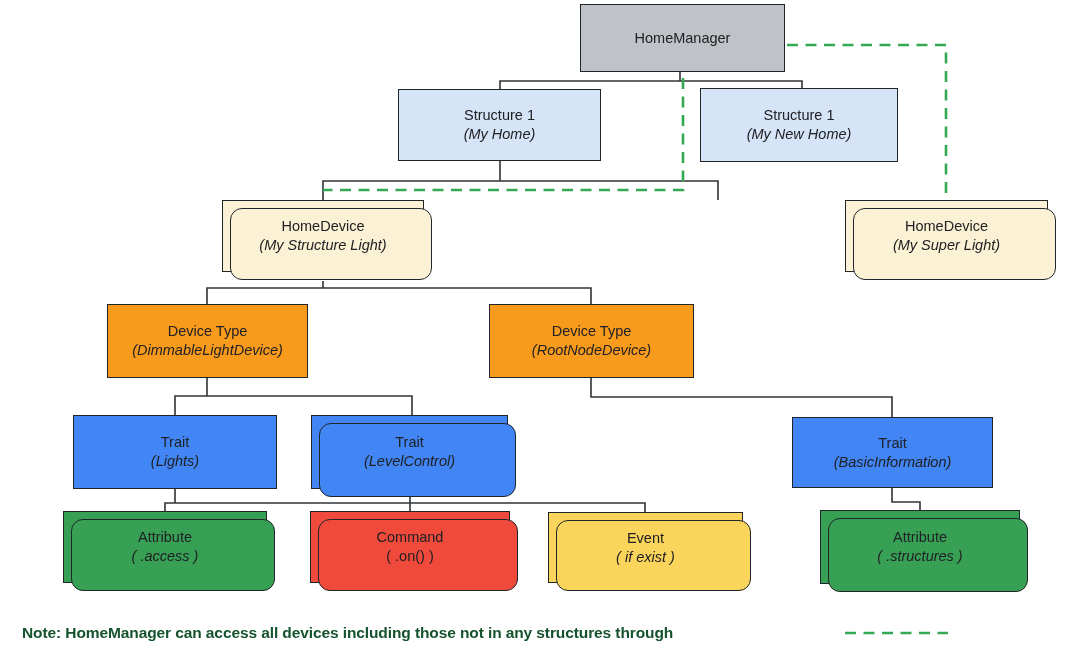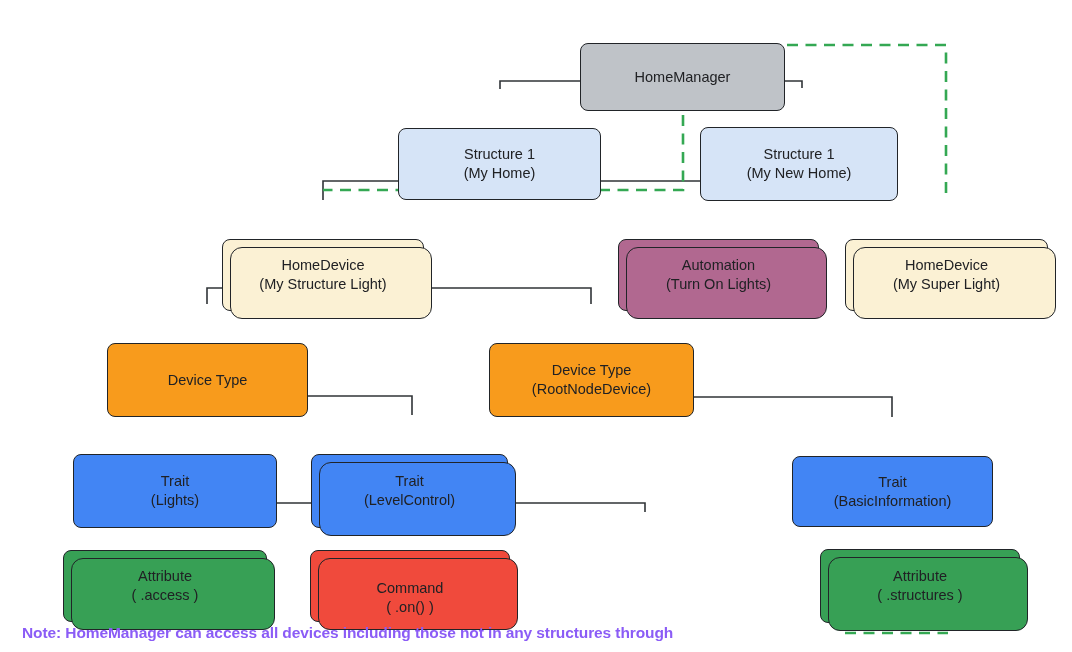--- a/index.html
+++ b/index.html
@@ -12,44 +12,43 @@
     overflow:hidden;
   }
   #wires{position:absolute;left:0;top:0;width:1072px;height:652px;pointer-events:none;}
   .node{
     position:absolute;
     z-index:0;
     display:flex;flex-direction:column;align-items:center;justify-content:center;
     text-align:center;
     background:var(--fill,#ddd);
     border:1.5px solid #212428;
-    border-radius:8px;
+    border-radius:0;
     box-sizing:border-box;
     padding:4px 0;
-    margin-top:39px;
   }
   .node.stacked::after{
     content:"";
     position:absolute;
     left:7px;top:7px;right:-9px;bottom:-9px;
     background:var(--fill,#ddd);
     border:1.5px solid #212428;
     border-radius:12px;
     z-index:-1;
   }
   .node .title{
     font-size:14.5px;line-height:19px;font-weight:400;color:#202124;
   }
   .node .subtitle{
-    font-size:14.5px;line-height:19px;color:#202124;
+    font-size:14.5px;line-height:19px;font-style:italic;color:#202124;
   }
   .node .subtitle.roman{font-style:normal;}
   #note{
     position:absolute;left:22px;top:624px;
-    font-size:15.5px;font-weight:bold;color:#8b5cf6;
+    font-size:15.5px;font-weight:bold;color:#14532d;
     letter-spacing:-0.1px;
     white-space:nowrap;
   }
 </style>
 </head>
 <body>
 
 <div id="stage">
 
   <svg id="wires" viewBox="0 0 1072 652" xmlns="http://www.w3.org/2000/svg">
@@ -83,32 +82,29 @@
   <div class="node" style="left: 700px; top: 88px; width: 198px; height: 74px; --fill: #d6e4f7;">
     <div class="title">Structure 1</div>
     <div class="subtitle">(My New Home)</div>
   </div>
 
   <div class="node stacked" style="left: 222px; top: 200px; width: 202px; height: 72px; --fill: #fbf1d4;">
     <div class="title">HomeDevice</div>
     <div class="subtitle">(My Structure Light)</div>
   </div>
 
-  <div class="node stacked" style="left: 618px; top: 200px; width: 201px; height: 72px; --fill: #b16890;">
-    <div class="title">Automation</div>
-    <div class="subtitle">(Turn On Lights)</div>
-  </div>
 
   <div class="node stacked" style="left: 845px; top: 200px; width: 203px; height: 72px; --fill: #fbf1d4;">
     <div class="title">HomeDevice</div>
     <div class="subtitle">(My Super Light)</div>
   </div>
 
   <div class="node" style="left: 107px; top: 304px; width: 201px; height: 74px; --fill: #f89b1c;">
     <div class="title">Device Type</div>
+    <div class="subtitle">(DimmableLightDevice)</div>
   </div>
 
   <div class="node" style="left: 489px; top: 304px; width: 205px; height: 74px; --fill: #f89b1c;">
     <div class="title">Device Type</div>
     <div class="subtitle">(RootNodeDevice)</div>
   </div>
 
   <div class="node" style="left: 73px; top: 415px; width: 204px; height: 74px; --fill: #4285f4;">
     <div class="title">Trait</div>
     <div class="subtitle">(Lights)</div>
@@ -122,25 +118,29 @@
   <div class="node" style="left: 792px; top: 417px; width: 201px; height: 71px; --fill: #4285f4;">
     <div class="title">Trait</div>
     <div class="subtitle">(BasicInformation)</div>
   </div>
 
   <div class="node stacked" style="left: 63px; top: 511px; width: 204px; height: 72px; --fill: #37a055;">
     <div class="title">Attribute</div>
     <div class="subtitle">( .access )</div>
   </div>
 
-  <div class="node stacked" style="left: 310px; top: 511px; width: 200px; height: 72px; justify-content: flex-end; --fill: #f04a3c;">
+  <div class="node stacked" style="left: 310px; top: 511px; width: 200px; height: 72px; --fill: #f04a3c;">
     <div class="title">Command</div>
     <div class="subtitle roman">( .on() )</div>
   </div>
 
+  <div class="node stacked" style="left: 548px; top: 512px; width: 195px; height: 71px; --fill: #fbd45c;">
+    <div class="title">Event</div>
+    <div class="subtitle">( if exist )</div>
+  </div>
 
   <div class="node stacked" style="left: 820px; top: 510px; width: 200px; height: 74px; --fill: #37a055;">
     <div class="title">Attribute</div>
     <div class="subtitle">( .structures )</div>
   </div>
 
   <div id="note">Note: HomeManager can access all devices including those not in any structures through</div>
 
 </div>
 

